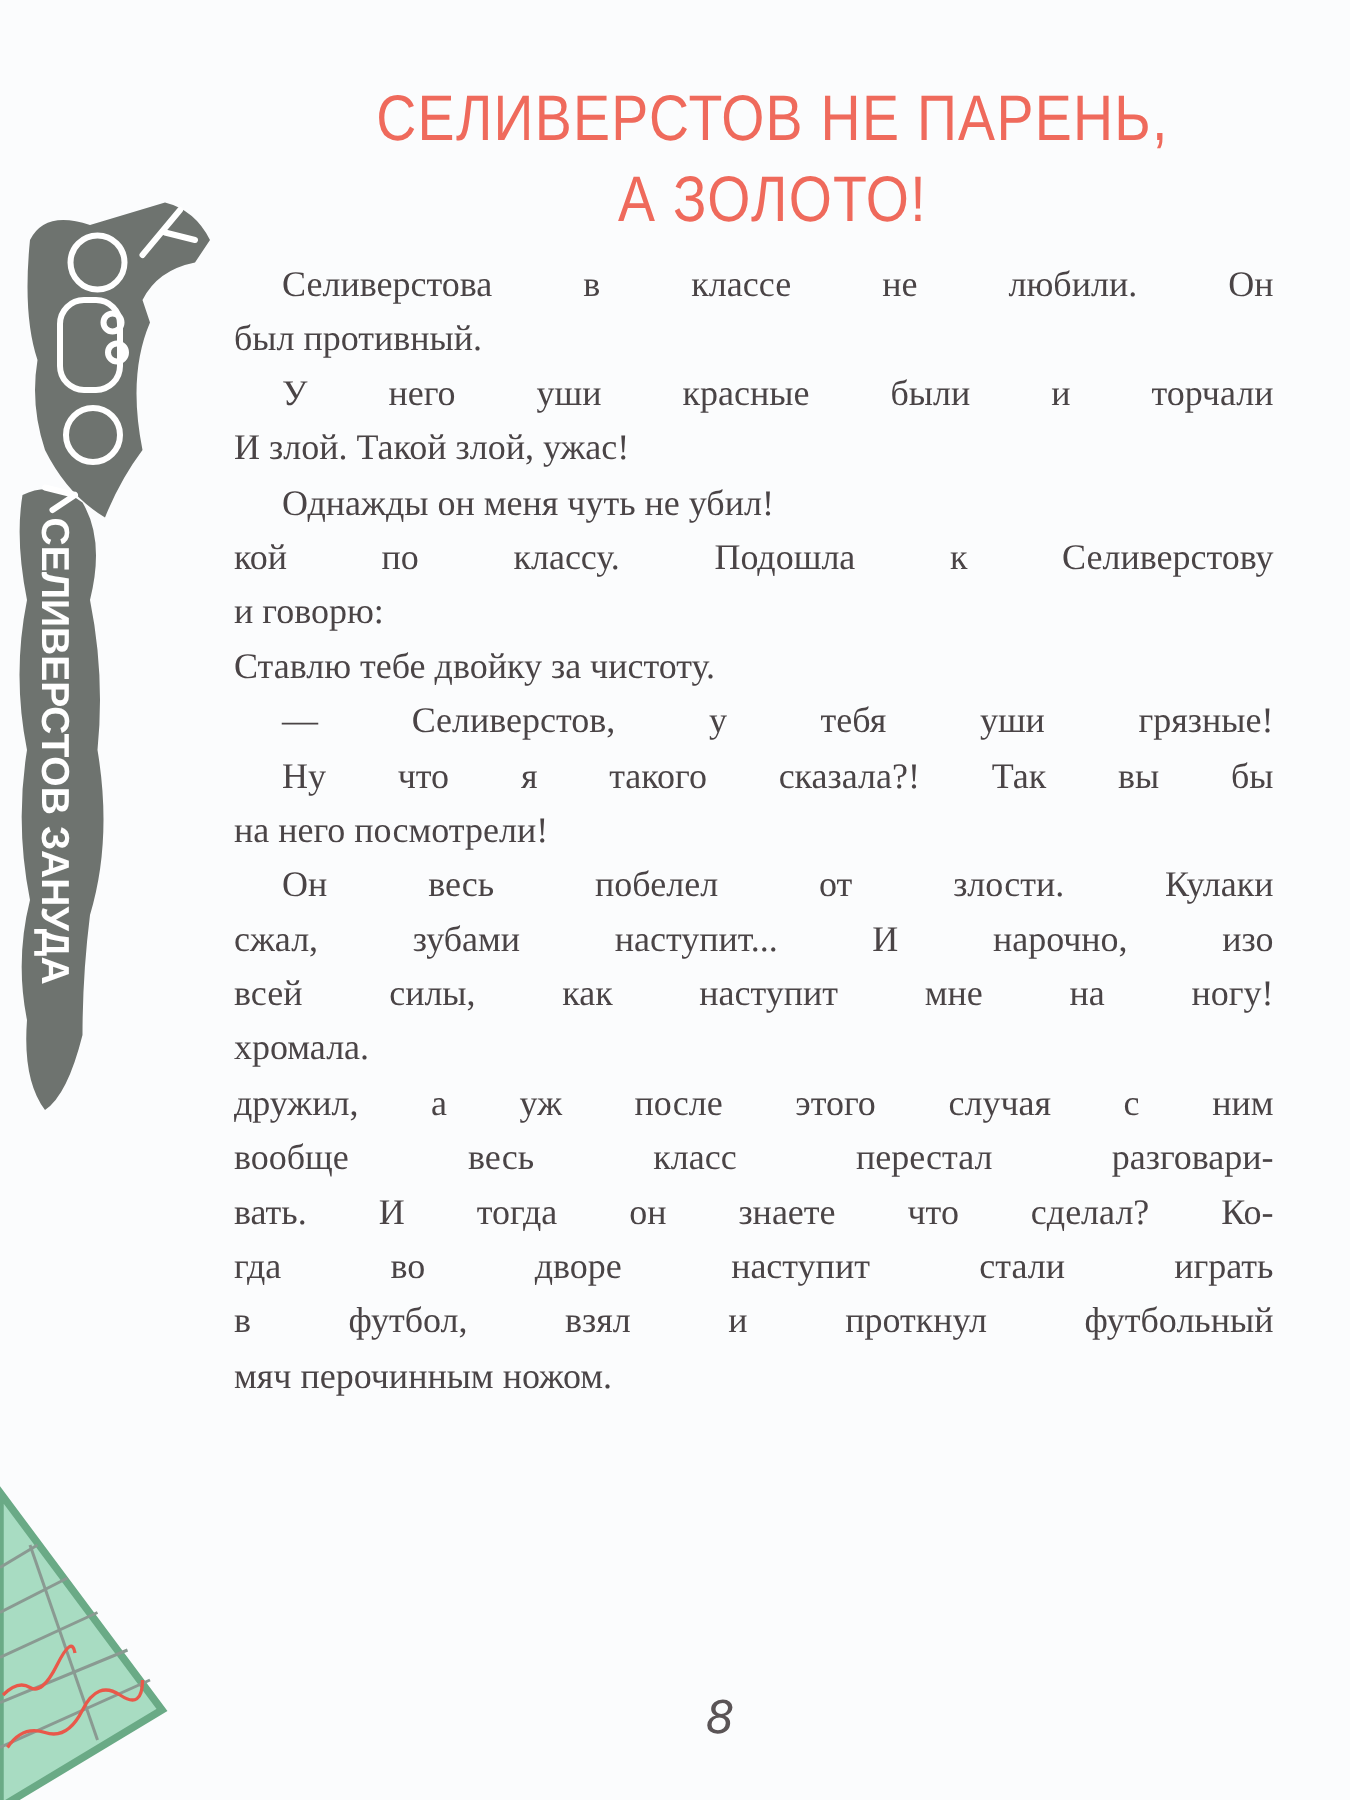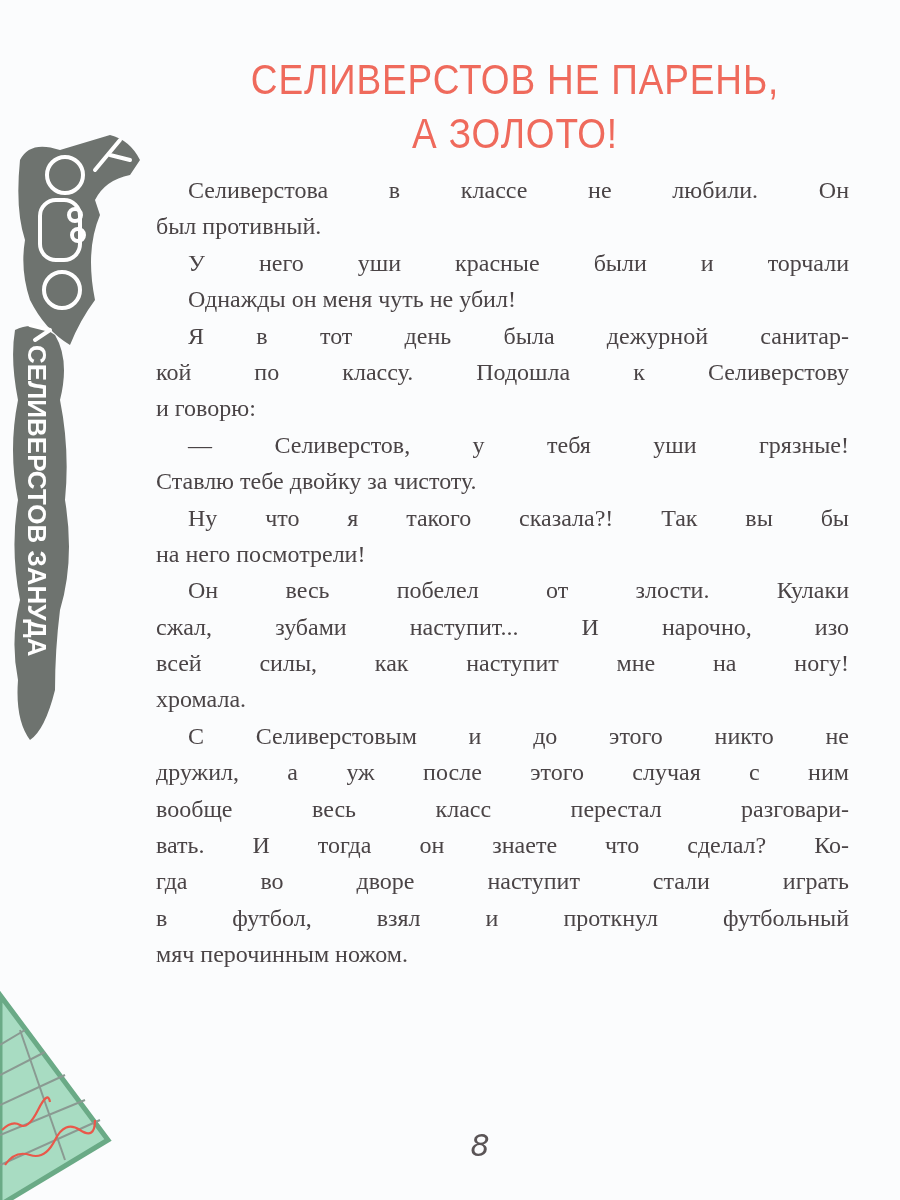--- a/index.html
+++ b/index.html
@@ -86,33 +86,32 @@
 
   <h1 class="title">
     <span>СЕЛИВЕРСТОВ НЕ ПАРЕНЬ,</span>
     <span>А ЗОЛОТО!</span>
   </h1>
 
   <div class="body-text" id="story">
       <span class="line indent">Селиверстова в классе не любили. Он</span>
       <span class="line last">был противный.</span>
       <span class="line indent">У него уши красные были и торчали</span>
+      <span class="line last">И злой. Такой злой, ужас!</span>
       <span class="line indent last">Однажды он меня чуть не убил!</span>
-      <span class="line indent">Я в тот день была дежурной санитар-</span>
       <span class="line">кой по классу. Подошла к Селиверстову</span>
       <span class="line last">и говорю:</span>
+      <span class="line last">Ставлю тебе двойку за чистоту.</span>
       <span class="line indent">— Селиверстов, у тебя уши грязные!</span>
-      <span class="line last">Ставлю тебе двойку за чистоту.</span>
       <span class="line indent">Ну что я такого сказала?! Так вы бы</span>
       <span class="line last">на него посмотрели!</span>
       <span class="line indent">Он весь побелел от злости. Кулаки</span>
       <span class="line">сжал, зубами наступит... И нарочно, изо</span>
       <span class="line">всей силы, как наступит мне на ногу!</span>
       <span class="line last">хромала.</span>
-      <span class="line indent">С Селиверстовым и до этого никто не</span>
       <span class="line">дружил, а уж после этого случая с ним</span>
       <span class="line">вообще весь класс перестал разговари-</span>
       <span class="line">вать. И тогда он знаете что сделал? Ко-</span>
       <span class="line">гда во дворе наступит стали играть</span>
       <span class="line">в футбол, взял и проткнул футбольный</span>
       <span class="line last">мяч перочинным ножом.</span>
     </div>
 
   <div class="page-number">8</div>
 </div>

